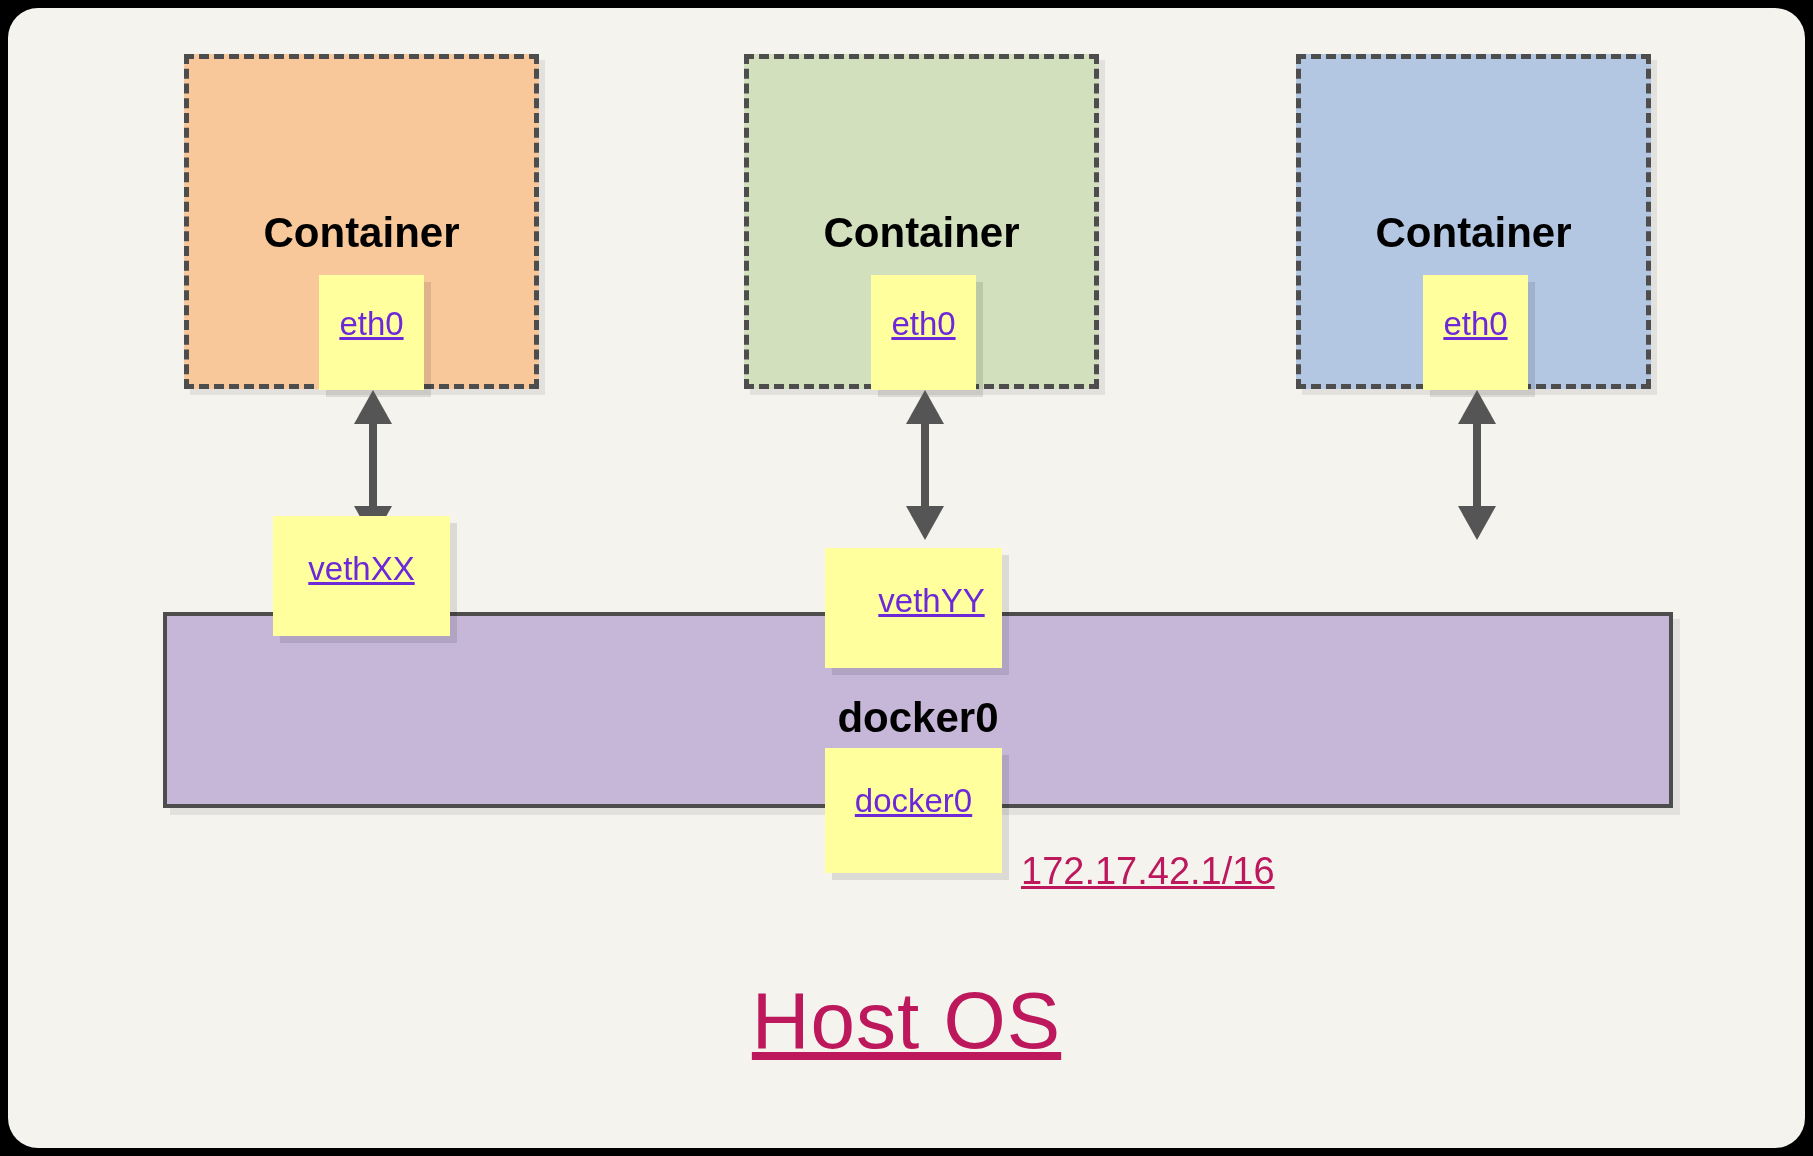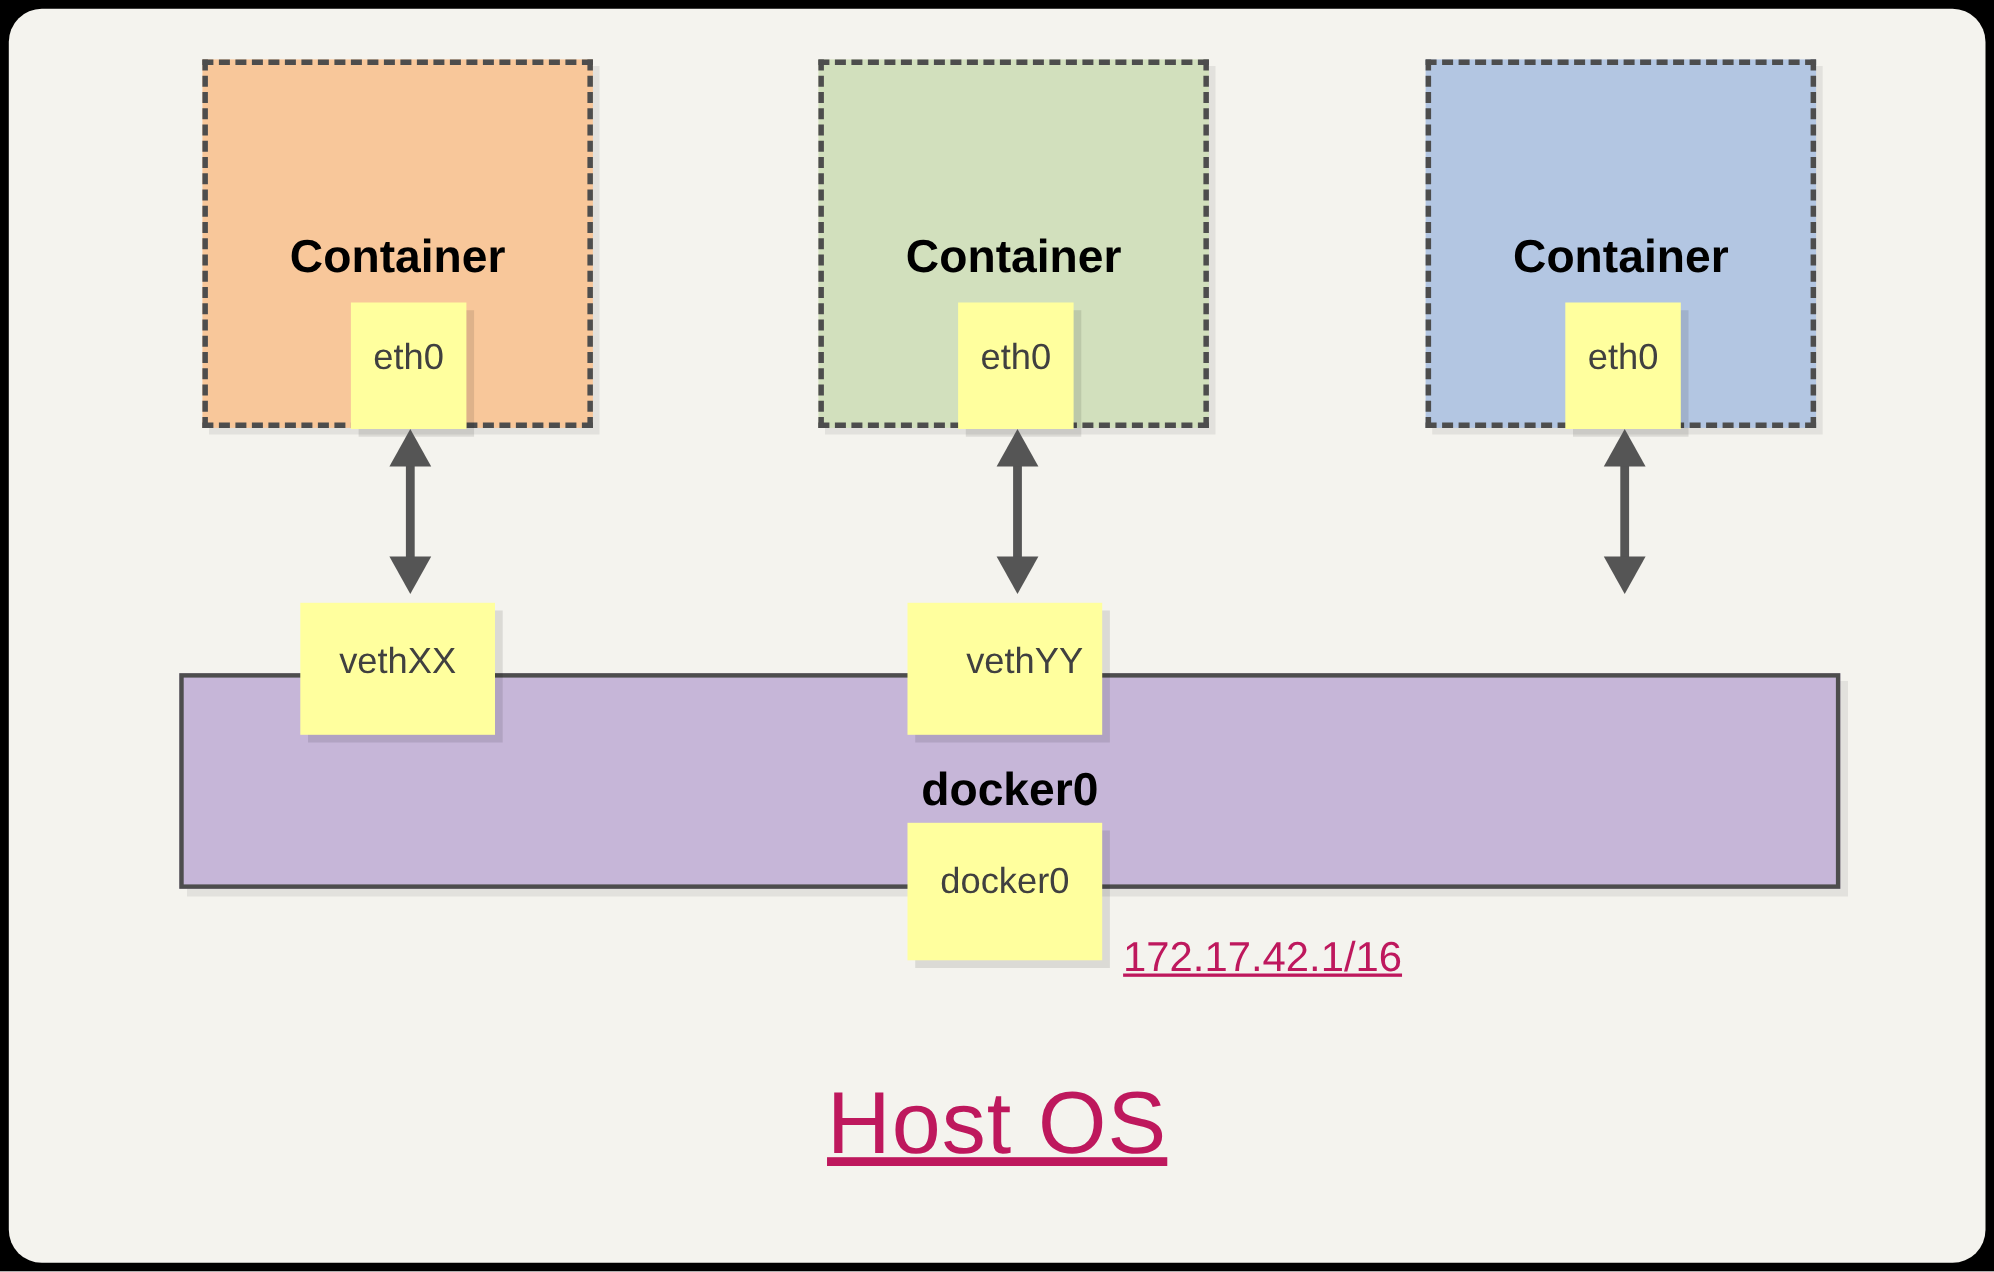--- a/index.html
+++ b/index.html
@@ -46,23 +46,24 @@
   }
 
   
   .iface-box {
     position: absolute;
     background: #ffff9e;
     box-shadow: 7px 7px 0 rgba(0,0,0,0.10);
     display: flex;
     align-items: center;
     justify-content: center;
-    color: #404040;
+    color: #6d28d9;
     font-size: 33px;
     box-sizing: border-box;
+    text-decoration: underline;
   }
   .iface-box.label-top {
     align-items: flex-start;
     padding-top: 30px;
   }
   .iface-box.label-upper {
     align-items: flex-start;
     padding-top: 34px;
   }
 
@@ -140,21 +141,21 @@
     <svg class="arrow" style="left:1434px; top:382px;" width="70" height="150" viewBox="0 0 70 150">
       <line x1="35" y1="18" x2="35" y2="132" stroke="#555555" stroke-width="8"></line>
       <polygon points="35,0 54,34 16,34" fill="#555555"></polygon>
       <polygon points="35,150 54,116 16,116" fill="#555555"></polygon>
     </svg>
 
     <div id="bridge" style="left:155px; top:604px; width:1510px; height:196px;">
       <div id="bridge-title" style="top:78px;">docker0</div>
     </div>
 
-    <div class="iface-box label-upper" id="veth-1" style="left:265px; top:540px; width:177px; height:120px;">vethXX</div>
+    <div class="iface-box label-upper" id="veth-1" style="left:265px; top:508px; width:177px; height:120px;">vethXX</div>
 
     <div class="iface-box label-upper" id="veth-2" style="left:817px; top:540px; width:177px; height:120px;padding-left:36px;">vethYY</div>
 
 
     <div class="iface-box label-upper" id="docker0-iface" style="left:817px; top:740px; width:177px; height:125px;">docker0</div>
 
     <div class="plain-text" id="ip-label" style="left:1013px; top:842px;">172.17.42.1/16</div>
 
     <div class="plain-text" id="host-os" style="left:0; right:0; top:955px; width:1797px; text-align:center;margin-top:12px;">Host OS</div>
 

